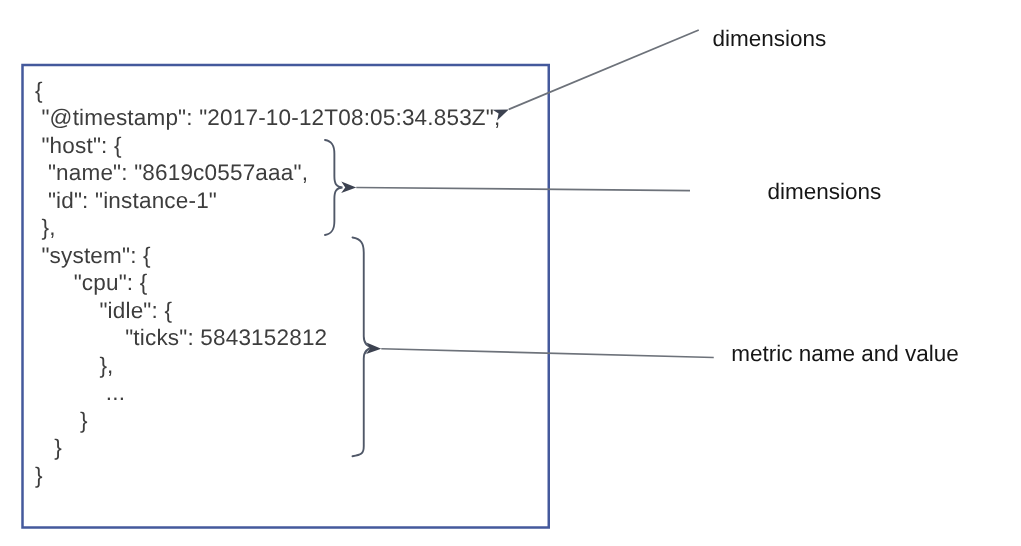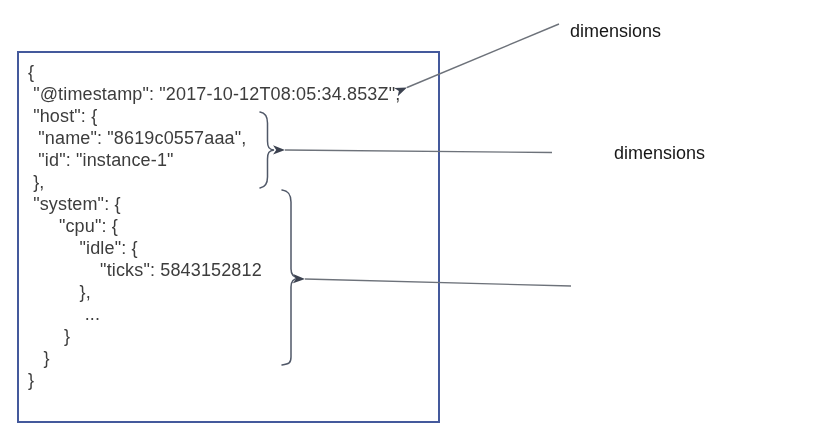--- a/index.html
+++ b/index.html
@@ -94,14 +94,15 @@
 
     <line x1="552" y1="152.5" x2="285" y2="150" stroke="#6d727a" stroke-width="1.4" marker-end="url(#arrowhead)"></line>
 
     <line x1="571" y1="286" x2="305" y2="279" stroke="#6d727a" stroke-width="1.4" marker-end="url(#arrowhead)"></line>
   </svg>
 
   <div class="callout-label label-timestamp">dimensions</div>
 
   <div class="callout-label label-dimensions">dimensions</div>
 
+  <div class="callout-label label-metric">metric name and value</div>
 
 </div>
 
 </body></html>

